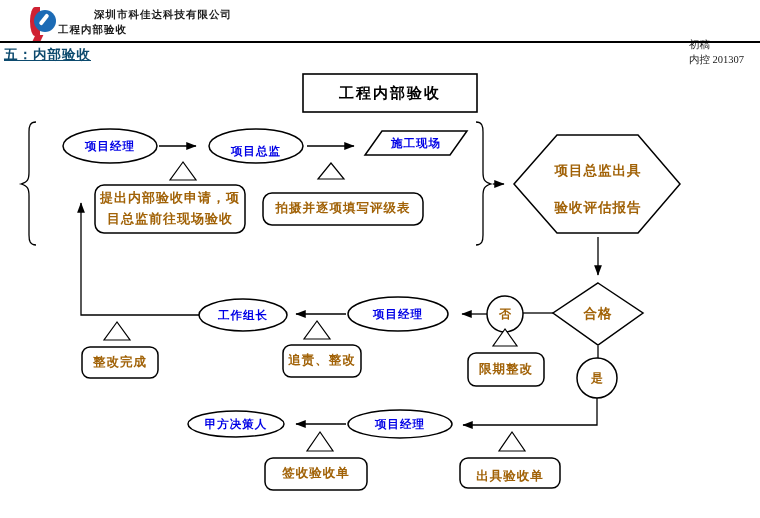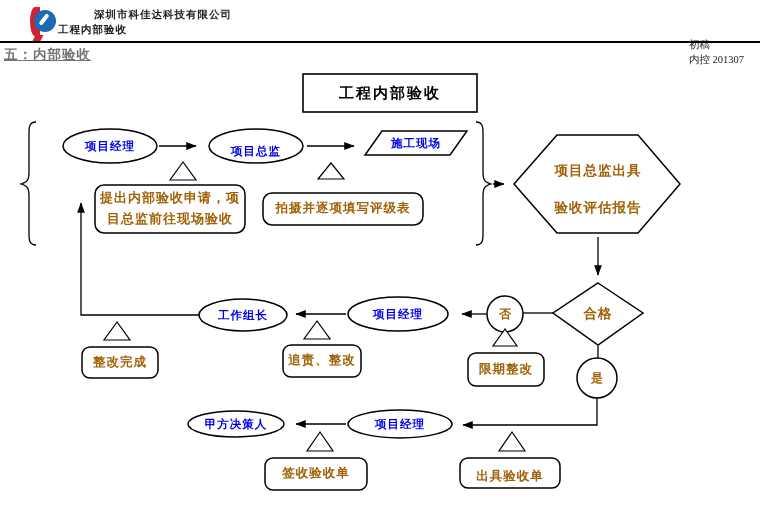--- a/index.html
+++ b/index.html
@@ -10,21 +10,21 @@
        text-align:center;line-height:1.25;}
   .blue{color:#0000e6;font-weight:bold;font-size:11.5px;letter-spacing:1px;}
   .red{color:#a16207;font-weight:bold;font-size:12.5px;letter-spacing:1px;}
   .black{color:#000;font-weight:bold;}
   svg{position:absolute;left:0;top:0;}
   
   .hdr-company{left:58px;top:8px;font-size:10.5px;font-weight:bold;color:#1a1a1a;letter-spacing:1px;margin-left:36px;}
   .hdr-doc{left:58px;top:23px;font-size:10.5px;font-weight:bold;color:#1a1a1a;letter-spacing:1px;}
   .hdr-right{right:16px;top:7px;font-size:10.5px;color:#1a1a1a;line-height:1.45;margin-top:30px;}
   .rule{left:0;top:41px;width:760px;height:2px;background:#000;}
-  .section{left:4px;top:46px;font-size:13.5px;font-weight:bold;color:#737373;
+  .section{left:4px;top:46px;font-size:13.5px;font-weight:bold;color:#0c4a6e;
            text-decoration:underline;letter-spacing:1px;}
   
   .logo{left:30px;top:4px;width:27px;height:38px;}
   .logo-red{position:absolute;left:0px;top:3px;width:10px;height:29px;background:#cf2233;border-radius:50% 0 0 50%;}
   .logo-tail{position:absolute;left:4px;top:31px;width:8px;height:6px;background:#cf2233;transform:skewX(-25deg);}
   .logo-blue{position:absolute;left:4px;top:6px;width:22px;height:22px;background:#1c6bb5;border-radius:50%;}
   .logo-slash{position:absolute;left:12px;top:9px;width:4px;height:13px;background:#fff;
               transform:rotate(38deg);border-radius:2px;}
   .title-text{font-size:15px;letter-spacing:2px;}
   .hex-text{font-size:13.5px;}

